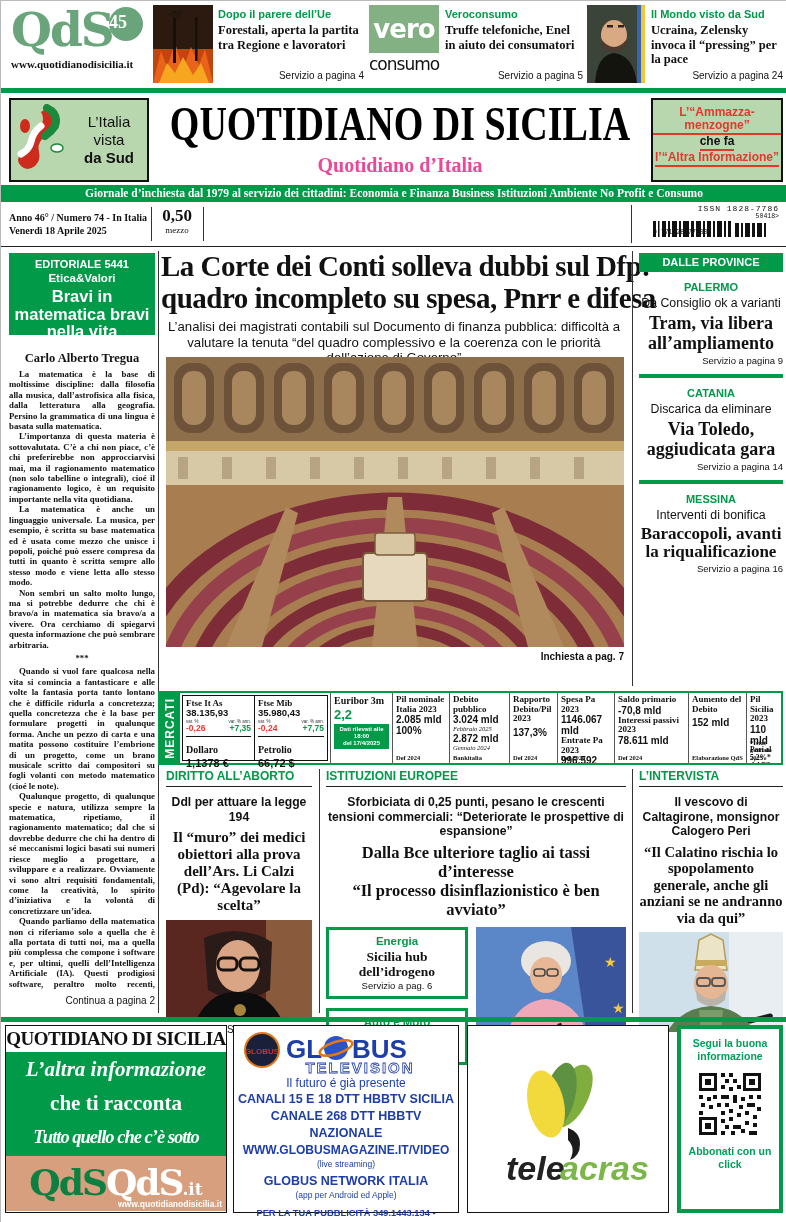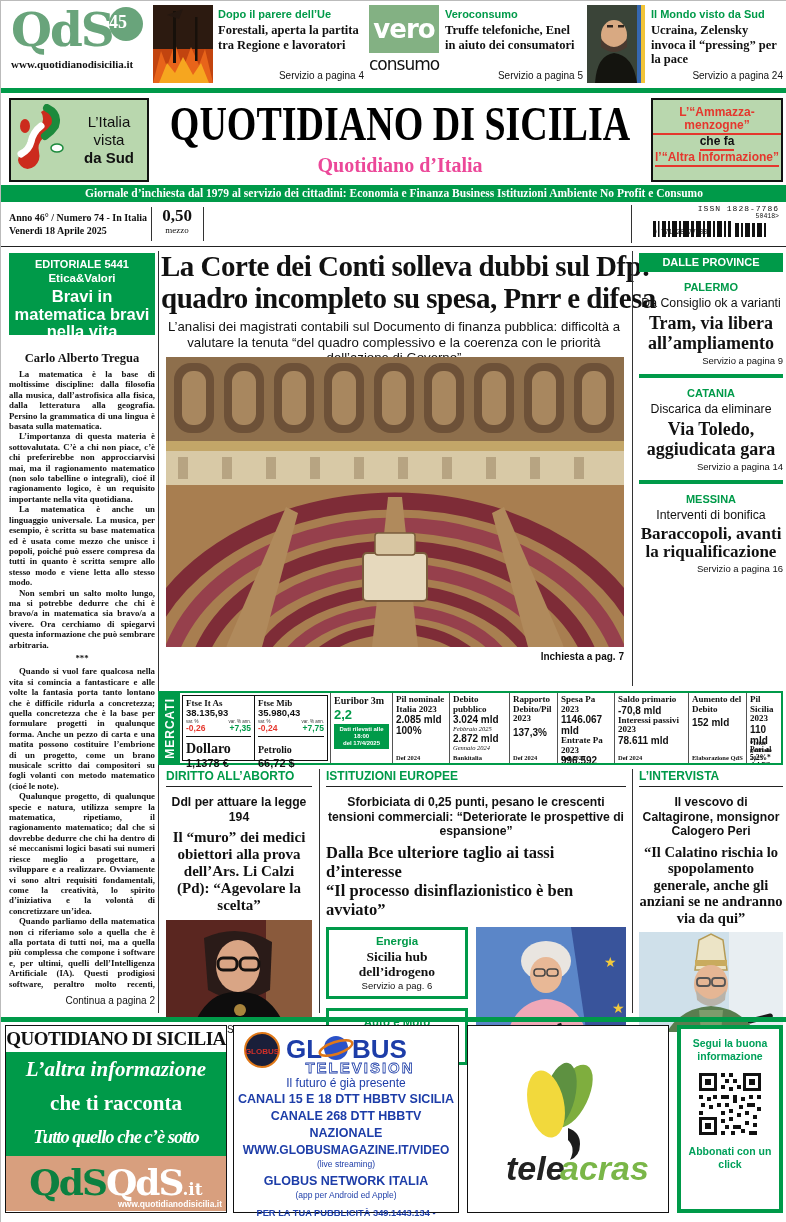--- a/index.html
+++ b/index.html
@@ -72,21 +72,21 @@
   .fvars{display:flex;justify-content:space-between;font:bold 8.5px/9px "Liberation Sans",sans-serif;}
   .fsub{border-top:1.5px solid #111;margin-top:3px;padding-top:2px;}
   .fbig{font:bold 11px/12px "Liberation Sans",sans-serif;}
   .eub-name{font:bold 10px/11px "Liberation Serif",serif;}
   .eub-val{font:bold 13px/14px "Liberation Sans",sans-serif;color:#009a49;margin:2px 0;}
   .eub-badge{background:#009a49;color:#fff;font:bold 6px/7px "Liberation Sans",sans-serif;text-align:center;padding:2px 1px;}
   
   .sec-head{font:bold 12px/14px "Liberation Sans",sans-serif;color:#009a49;border-bottom:1px solid #222;padding-bottom:3px;}
   .sec-kick{font:bold 12.2px/14.5px "Liberation Sans",sans-serif;text-align:center;margin-top:8px;}
   .sec-title{font:bold 15px/17px "Liberation Serif",serif;text-align:center;margin-top:5px;}
-  .sec-title-lg{font:bold 16.5px/19px "Liberation Serif",serif;margin-top:4px;}
+  .sec-title-lg{font:bold 16.5px/19px "Liberation Serif",serif;text-align:center;margin-top:4px;}
   .sec-page{font:10px/12px "Liberation Sans",sans-serif;text-align:right;margin-top:4px;}
   .gbox{border:3px solid #009a49;box-sizing:border-box;text-align:center;padding:5px 3px;}
   .gbox .gl{font:bold 11.5px/13px "Liberation Sans",sans-serif;color:#009a49;}
   .gbox .gt{font:bold 13.5px/15px "Liberation Serif",serif;margin-top:1px;}
   .gbox .gp{font:9.5px/11px "Liberation Sans",sans-serif;margin-top:1px;}
   
   .fbox{border:1.5px solid #111;box-sizing:border-box;background:#fff;}
   .qp-title{font:bold 19px/26px "Liberation Serif",serif;text-align:center;letter-spacing:-0.5px;white-space:nowrap;}
   .qp-green{background:#009a49;color:#fff;text-align:center;}
   .qp-l1{font:italic bold 21px/34px "Liberation Serif",serif;}
@@ -348,21 +348,21 @@
         <div class="fname">Ftse It As</div>
         <div class="fval">38.135,93</div>
         <div class="flabels">
             <span>var. %</span>
             <span>var. % ann.</span>
           </div>
         <div class="fvars">
             <span class="red">-0,26</span>
             <span class="grn">+7,35</span>
           </div>
-        <div class="fsub"><span class="fname" style="font-size:14px;">Dollaro</span>
+        <div class="fsub"><span class="fname" style="font-size:10px;">Dollaro</span>
           <div class="fbig">1,1378 €</div></div>
       </div>
       <div class="fcol" style="width:50%;">
         <div class="fname">Ftse Mib</div>
         <div class="fval">35.980,43</div>
         <div class="flabels">
             <span>var. %</span>
             <span>var. % ann.</span>
           </div>
         <div class="fvars">

